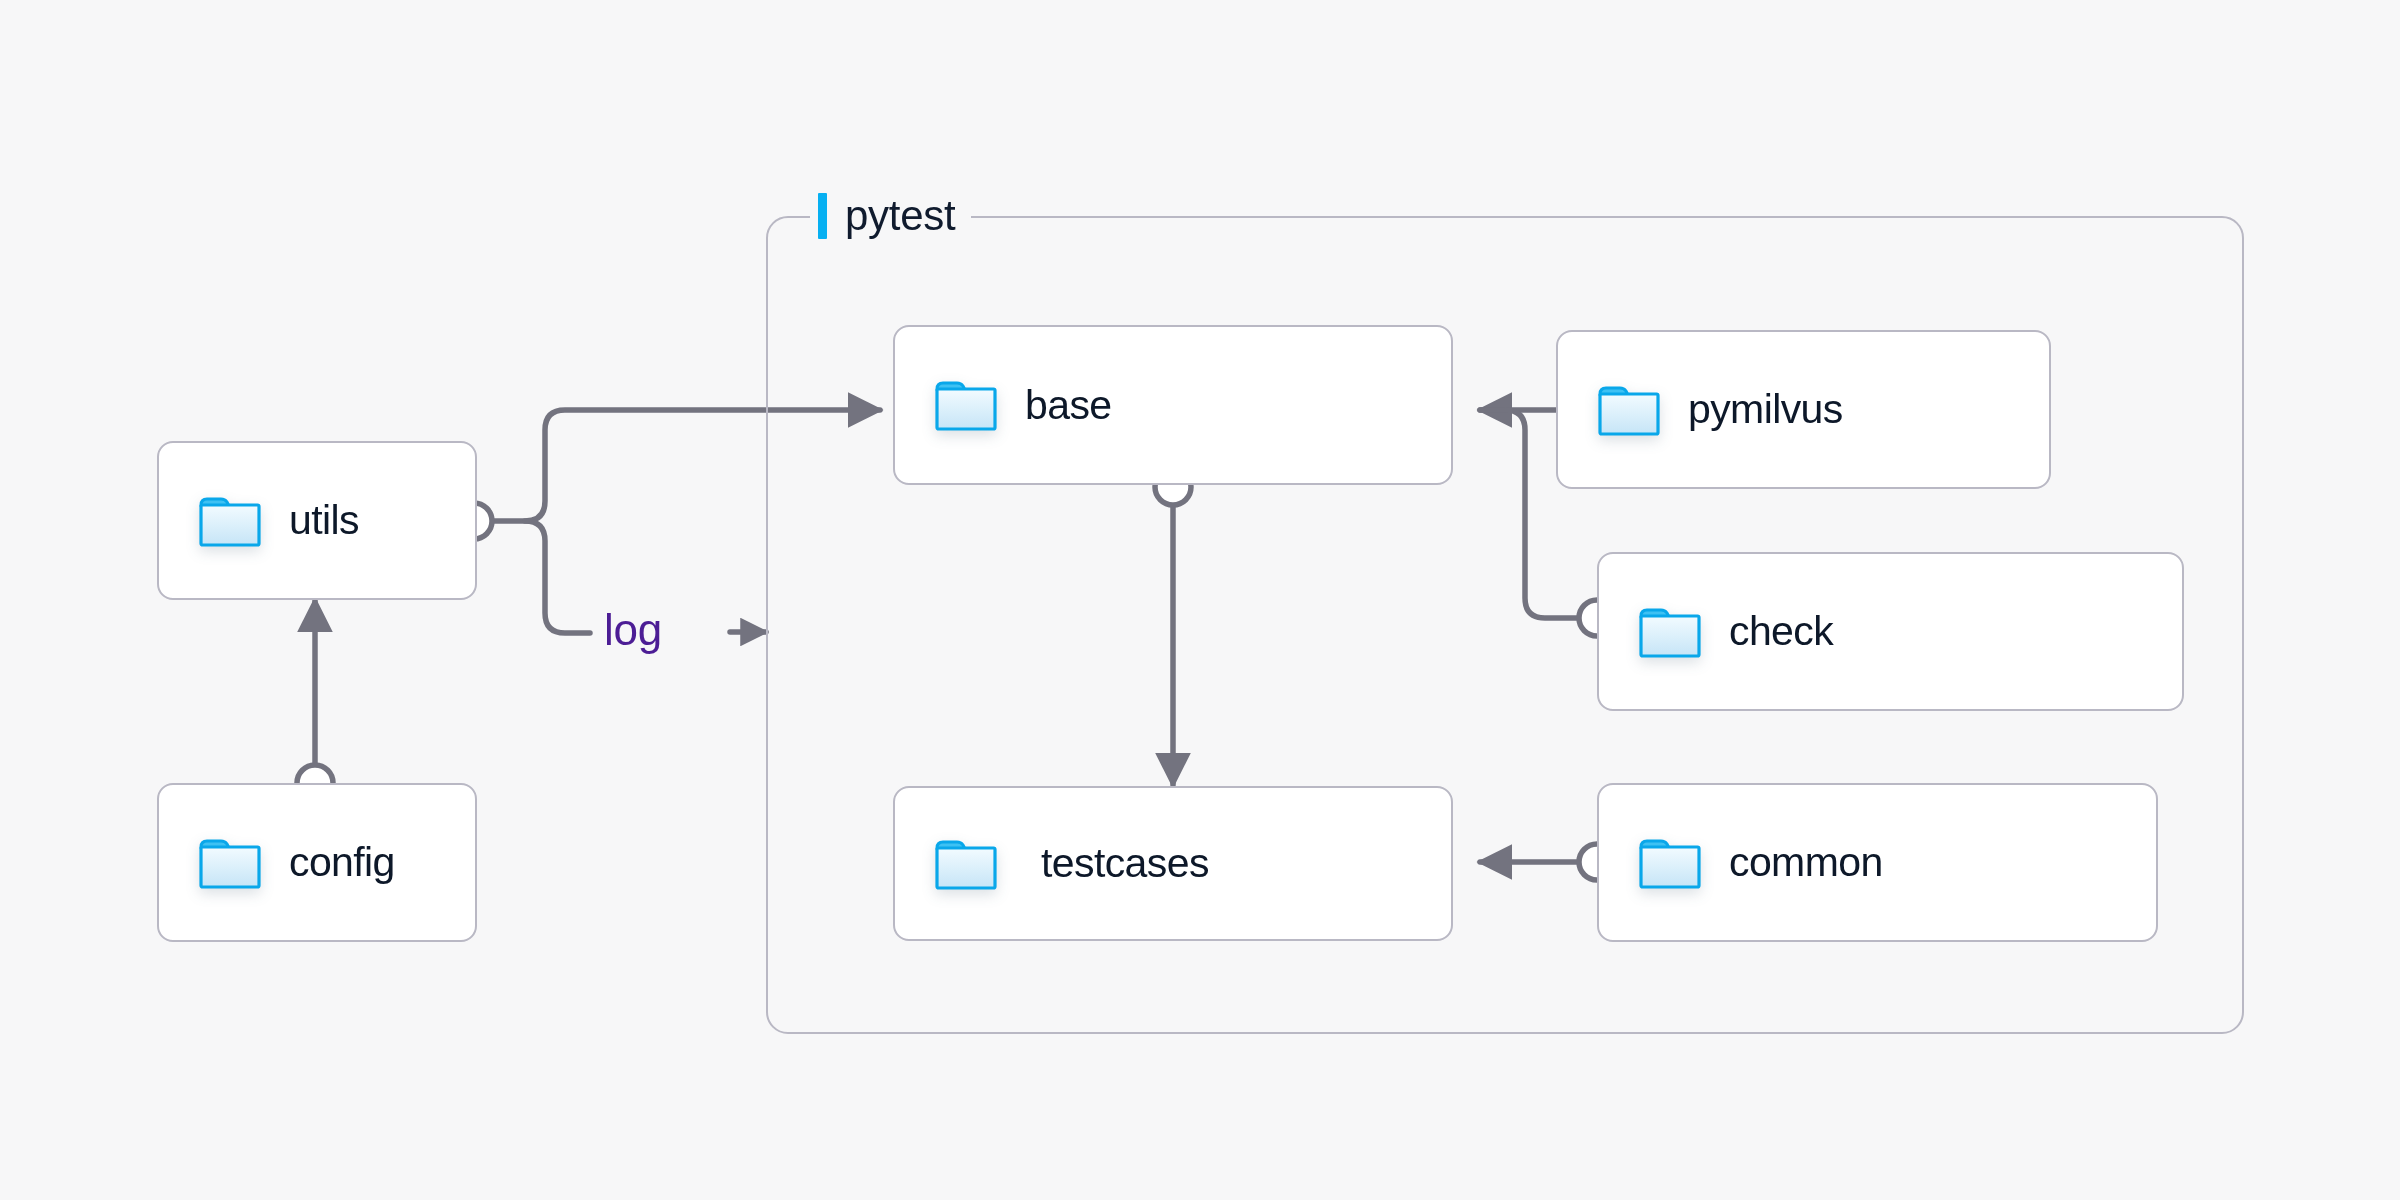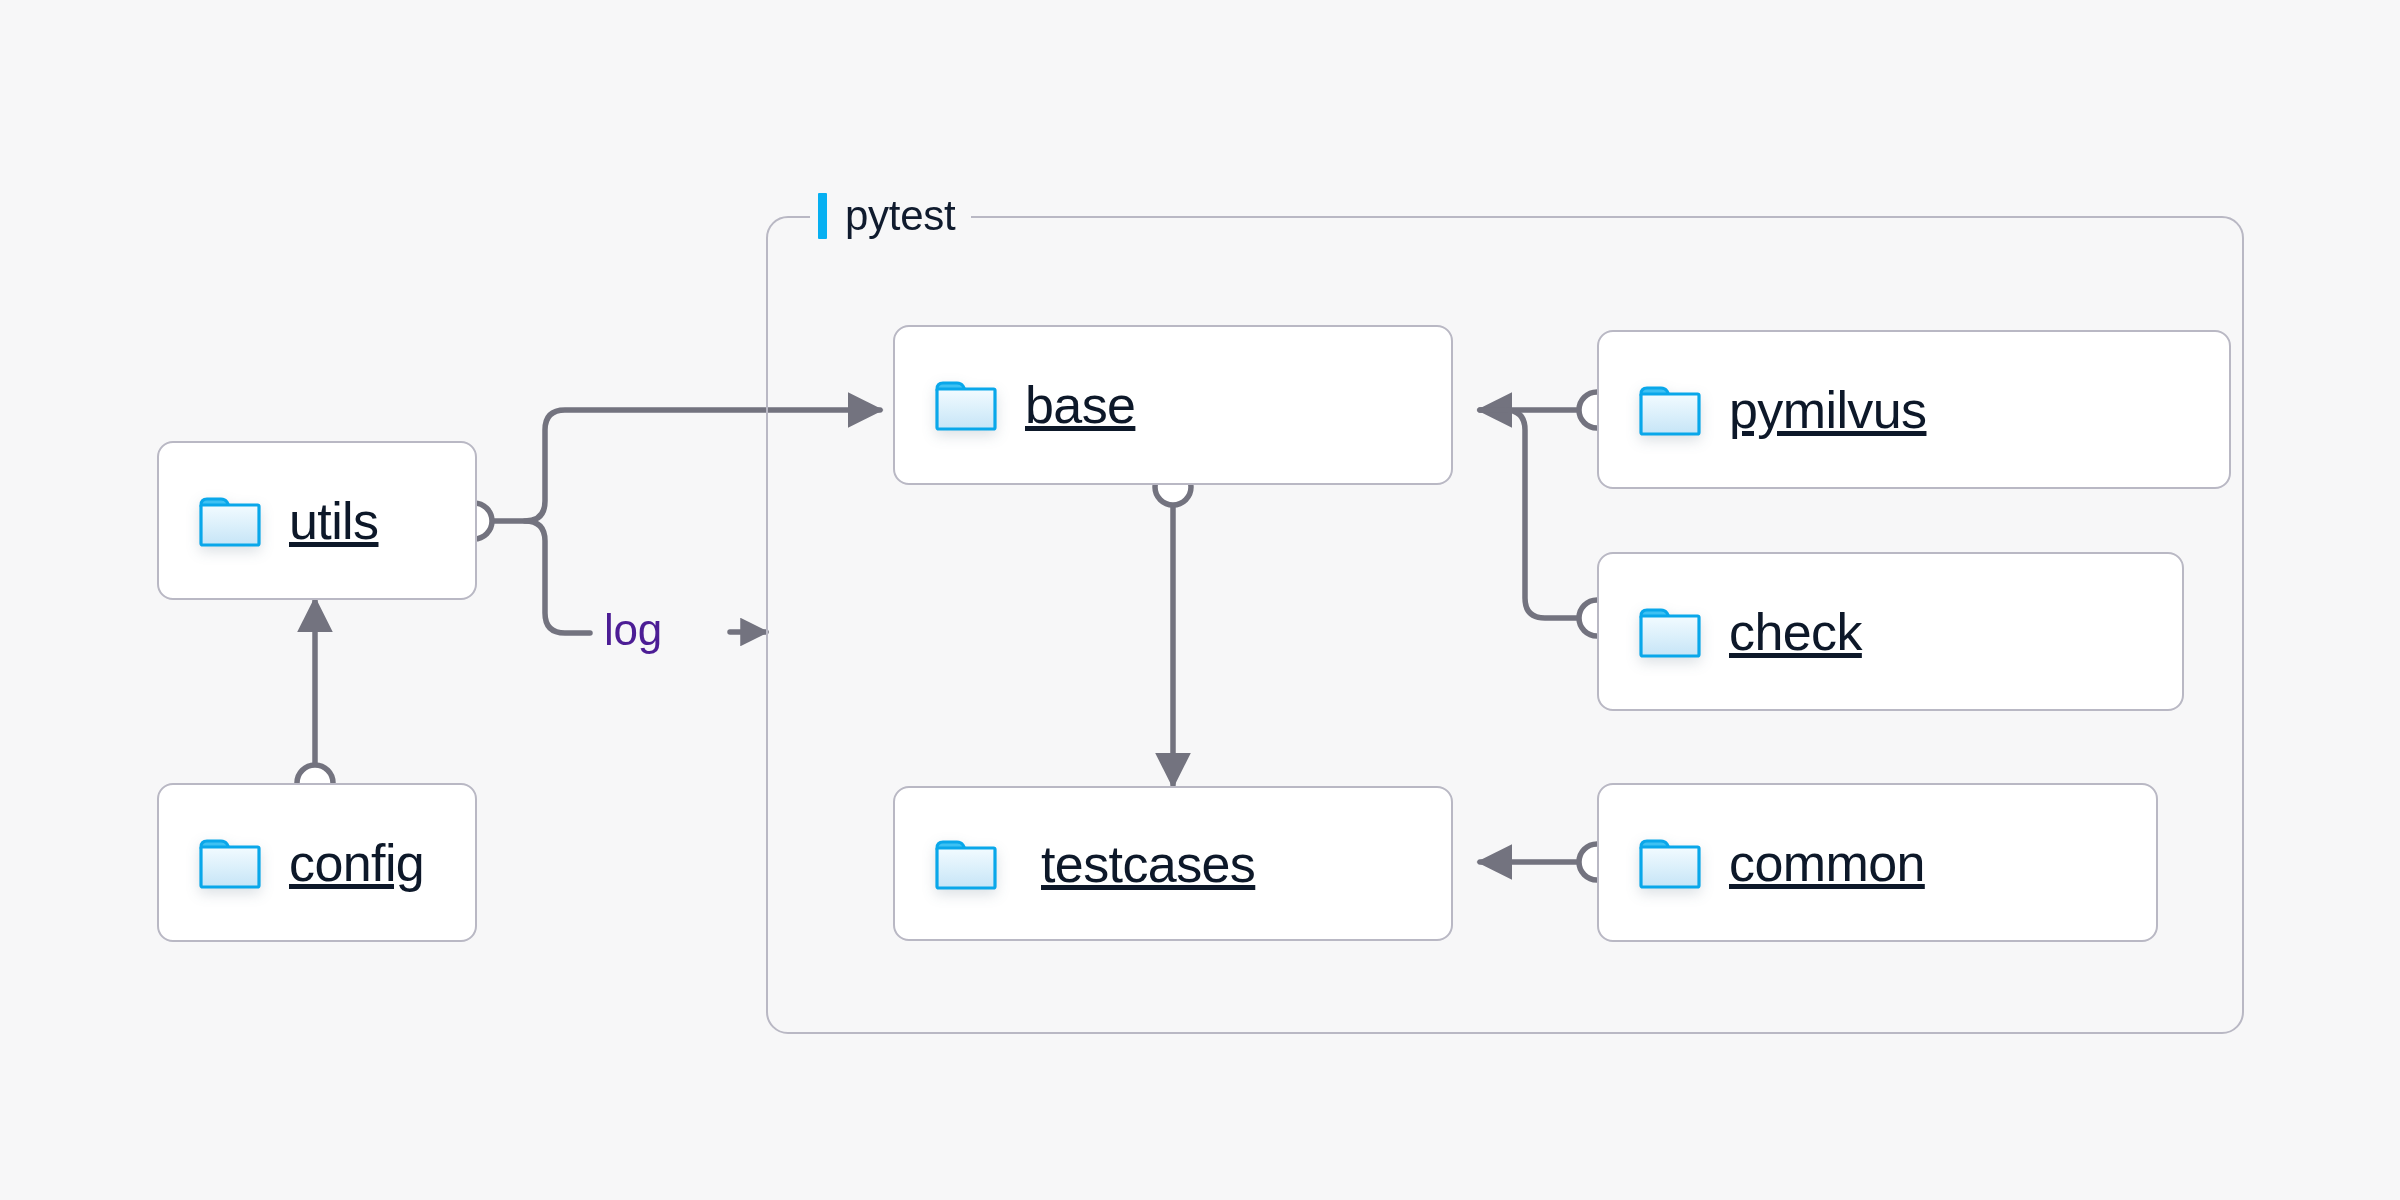--- a/index.html
+++ b/index.html
@@ -69,27 +69,26 @@
     background: #ffffff;
     border: 2px solid #b9b8c4;
     border-radius: 16px;
     box-sizing: border-box;
     display: flex;
     align-items: center;
     padding-left: 40px;
     gap: 28px;
   }
   .node-label {
-    font-size: 52px;
+    font-size: 41px;
     font-weight: 500;
     color: #0d1829;
     letter-spacing: -0.6px;
     white-space: nowrap;
     line-height: 1;
-    text-decoration: underline;
   }
 
   
   .folder-icon {
     flex: 0 0 auto;
     width: 62px;
     height: 52px;
     position: relative;
     filter: drop-shadow(0 5px 7px rgba(30, 60, 90, 0.16));
   }
@@ -193,21 +192,21 @@
   <div class="node" style="left:893px; top:786px; width:560px; height:155px;gap:44px;">
     <span class="folder-icon">
       <svg width="62" height="52" viewBox="0 0 62 52" xmlns="http://www.w3.org/2000/svg">
         <path d="M2 10 Q2 4 8 4 L22 4 Q26 4 28 7 L30 11 L2 11 Z" fill="#3ec1f3" stroke="#09a7ea" stroke-width="3" stroke-linejoin="round"></path>
         <rect x="2" y="10" width="58" height="40" rx="1.5" fill="url(#folder-grad)" stroke="#09a7ea" stroke-width="3.2"></rect>
       </svg>
     </span>
     <span class="node-label">testcases</span>
   </div>
 
-  <div class="node" style="left:1597px; top:330px; width:634px; height:159px;">
+  <div class="node" style="left:1556px; top:330px; width:495px; height:159px;">
     <span class="folder-icon">
       <svg width="62" height="52" viewBox="0 0 62 52" xmlns="http://www.w3.org/2000/svg">
         <path d="M2 10 Q2 4 8 4 L22 4 Q26 4 28 7 L30 11 L2 11 Z" fill="#3ec1f3" stroke="#09a7ea" stroke-width="3" stroke-linejoin="round"></path>
         <rect x="2" y="10" width="58" height="40" rx="1.5" fill="url(#folder-grad)" stroke="#09a7ea" stroke-width="3.2"></rect>
       </svg>
     </span>
     <span class="node-label">pymilvus</span>
   </div>
 
   <div class="node" style="left:1597px; top:536px; width:587px; height:159px;margin-top:16px;">

